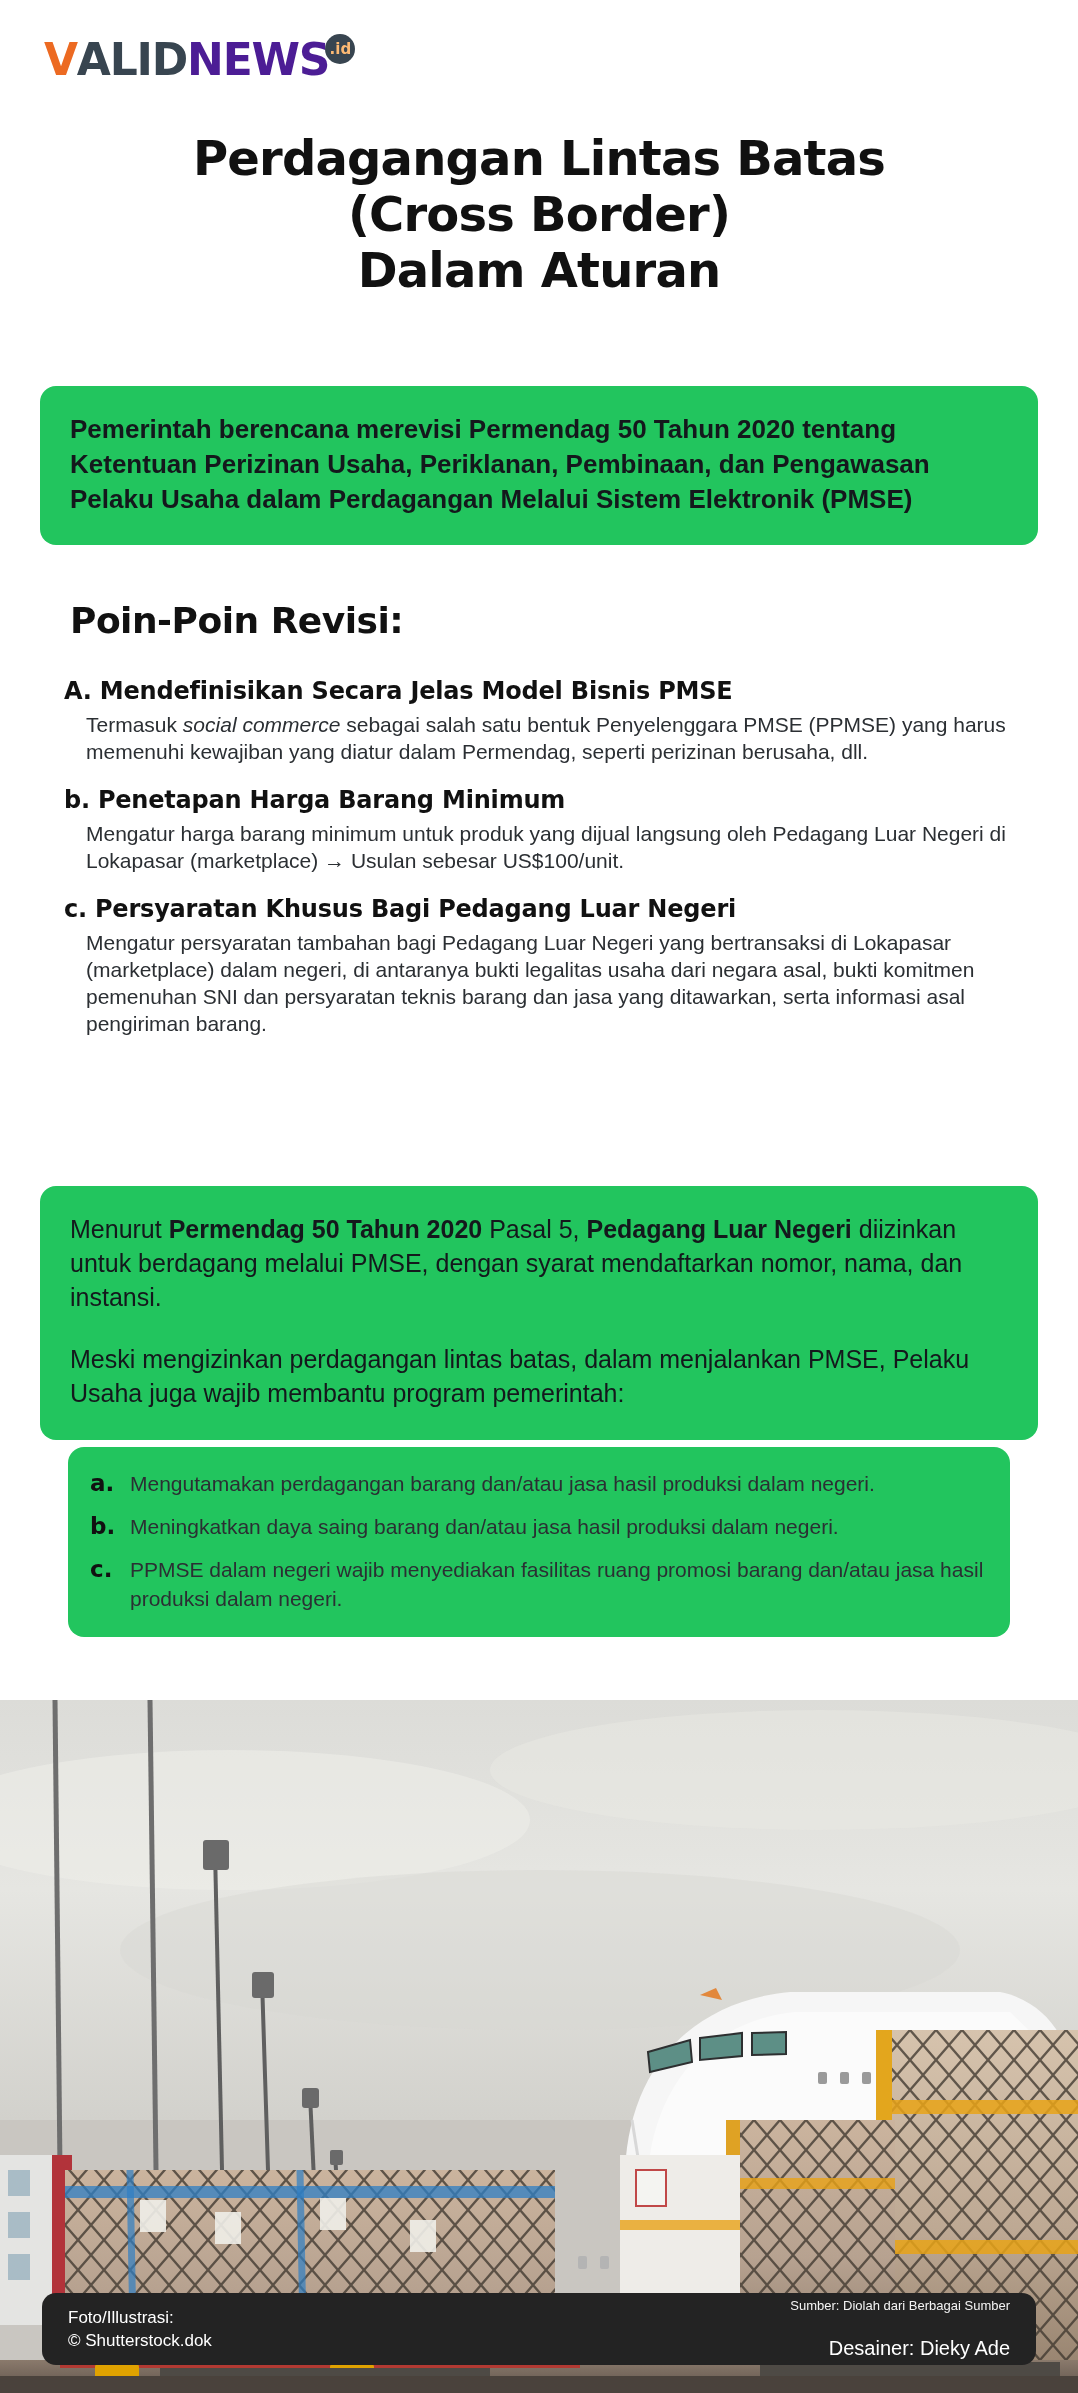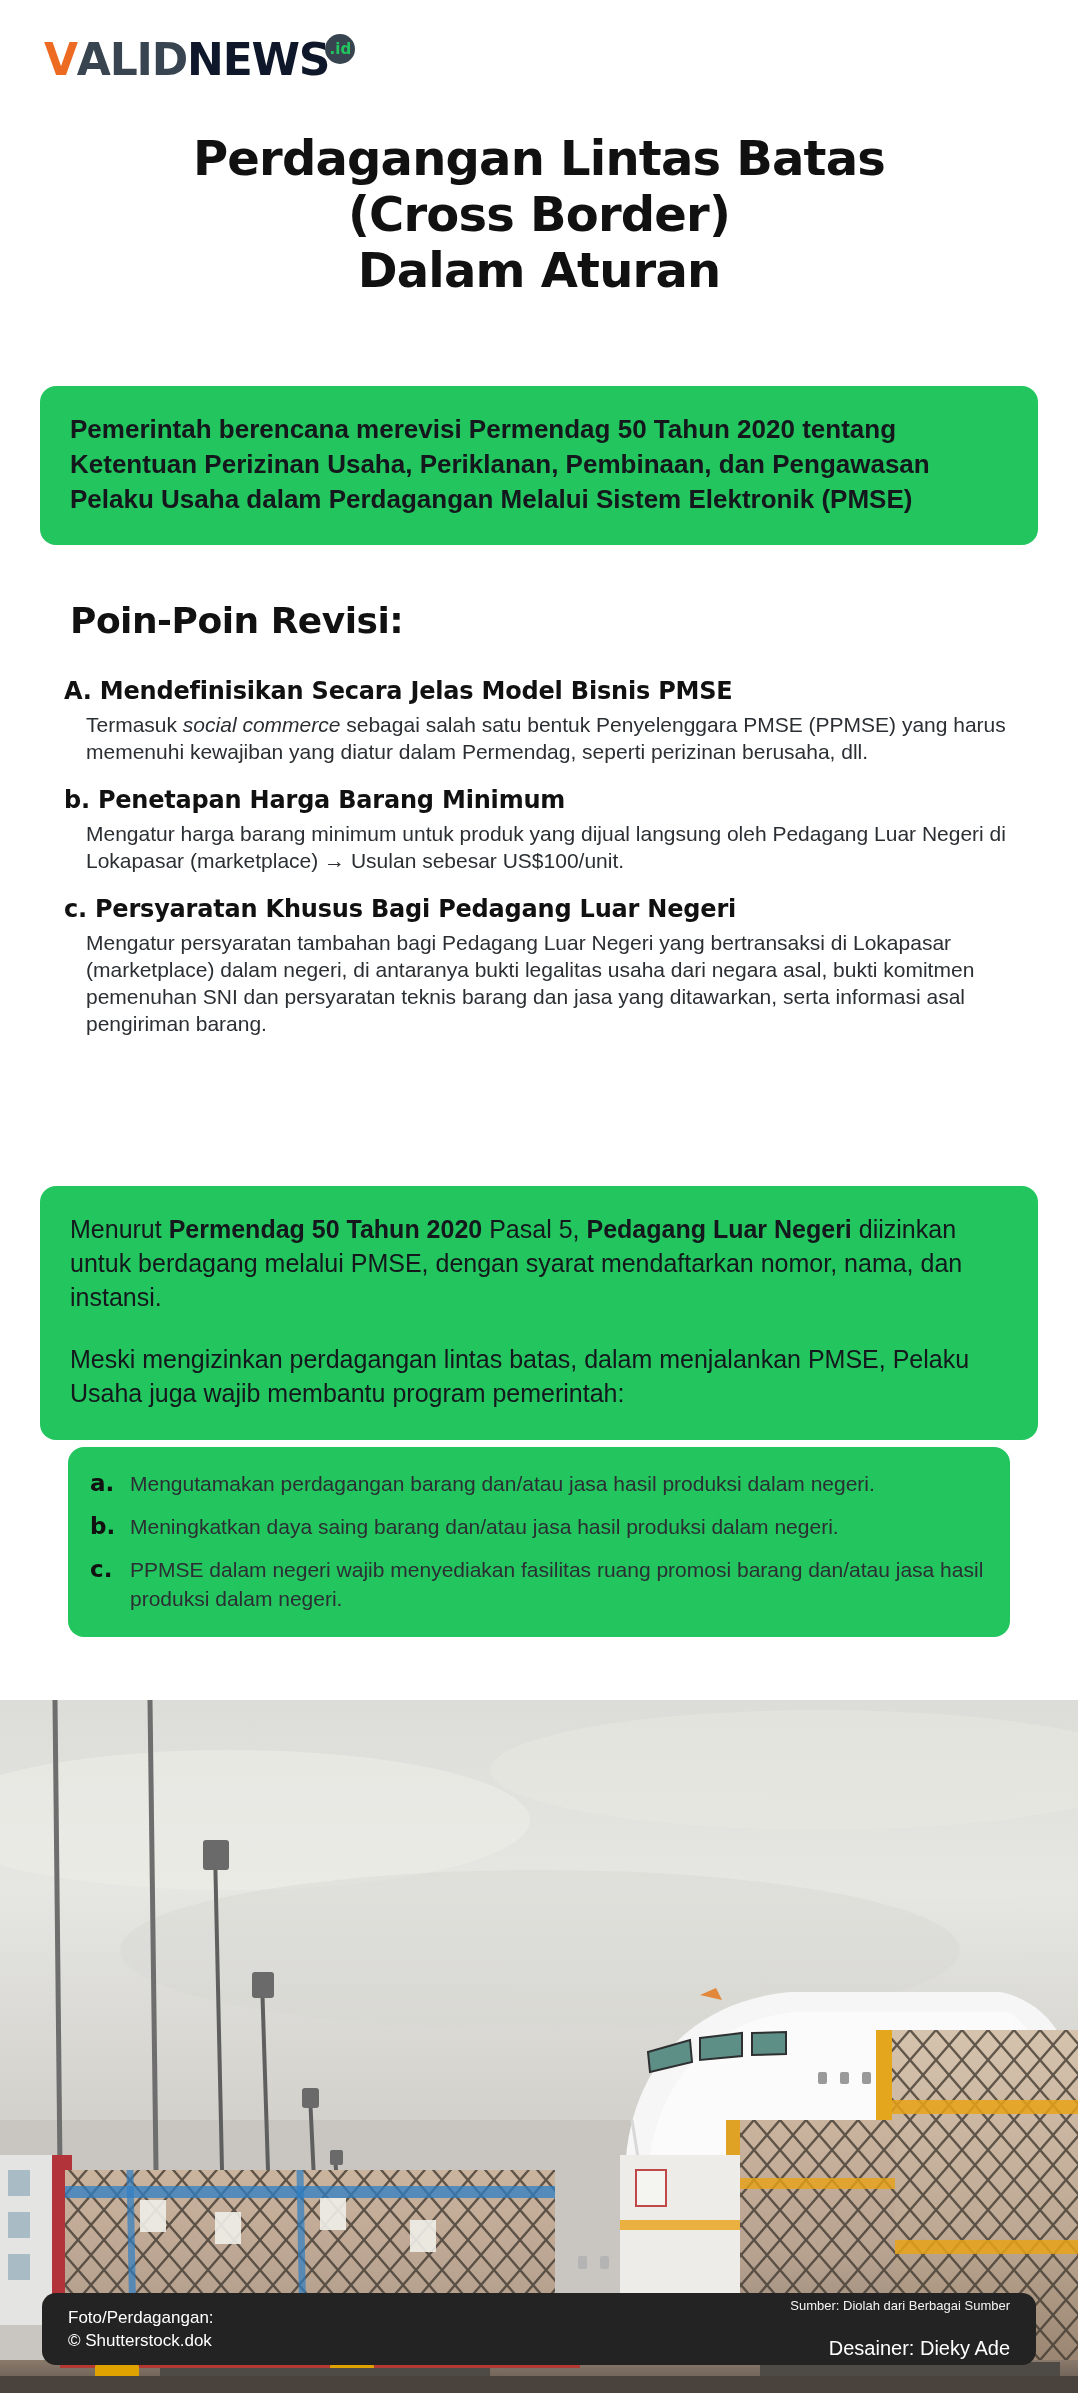--- a/index.html
+++ b/index.html
@@ -27,24 +27,24 @@
   .logo-text{
     font-size:44px;
     font-weight:900;
     letter-spacing:-1.2px;
     line-height:44px;
     font-family:"DejaVu Sans", sans-serif;
     display:flex; align-items:baseline;
   }
   .logo-v{ color:#ec6a22; }
   .logo-alid{ color:#384550; }
-  .logo-news{ color:#0f172a; }
+  .logo-news{ color:#4c1d95; }
   .logo-badge{
     width:30px;height:30px;border-radius:50%;
-    background:#384550;color:#22c55e;
+    background:#384550;color:#fdba74;
     font-size:15px;font-weight:700;
     display:flex;align-items:center;justify-content:center;
     margin-left:-4px;
     align-self:flex-start;
     position:relative; top:-4px;
     font-family:"DejaVu Sans", sans-serif;
   }
 
   
   .headline{
@@ -417,21 +417,21 @@
       <g fill="#4e4a45">
         <rect x="160" y="668" width="330" height="20"></rect>
         <rect x="760" y="662" width="300" height="26"></rect>
       </g>
       <rect x="0" y="676" width="1078" height="17" fill="#4a423c"></rect>
     </svg>
   </div>
 
   <div class="footer">
     <div class="footer-left">
-      <div>Foto/Perdagangan:</div>
+      <div>Foto/Illustrasi:</div>
       <div>© Shutterstock.dok</div>
     </div>
     <div class="footer-right">
       <div class="f-sumber">Sumber: Diolah dari Berbagai Sumber</div>
       <div class="f-desainer">Desainer: Dieky Ade</div>
     </div>
   </div>
 
 </div>
 

